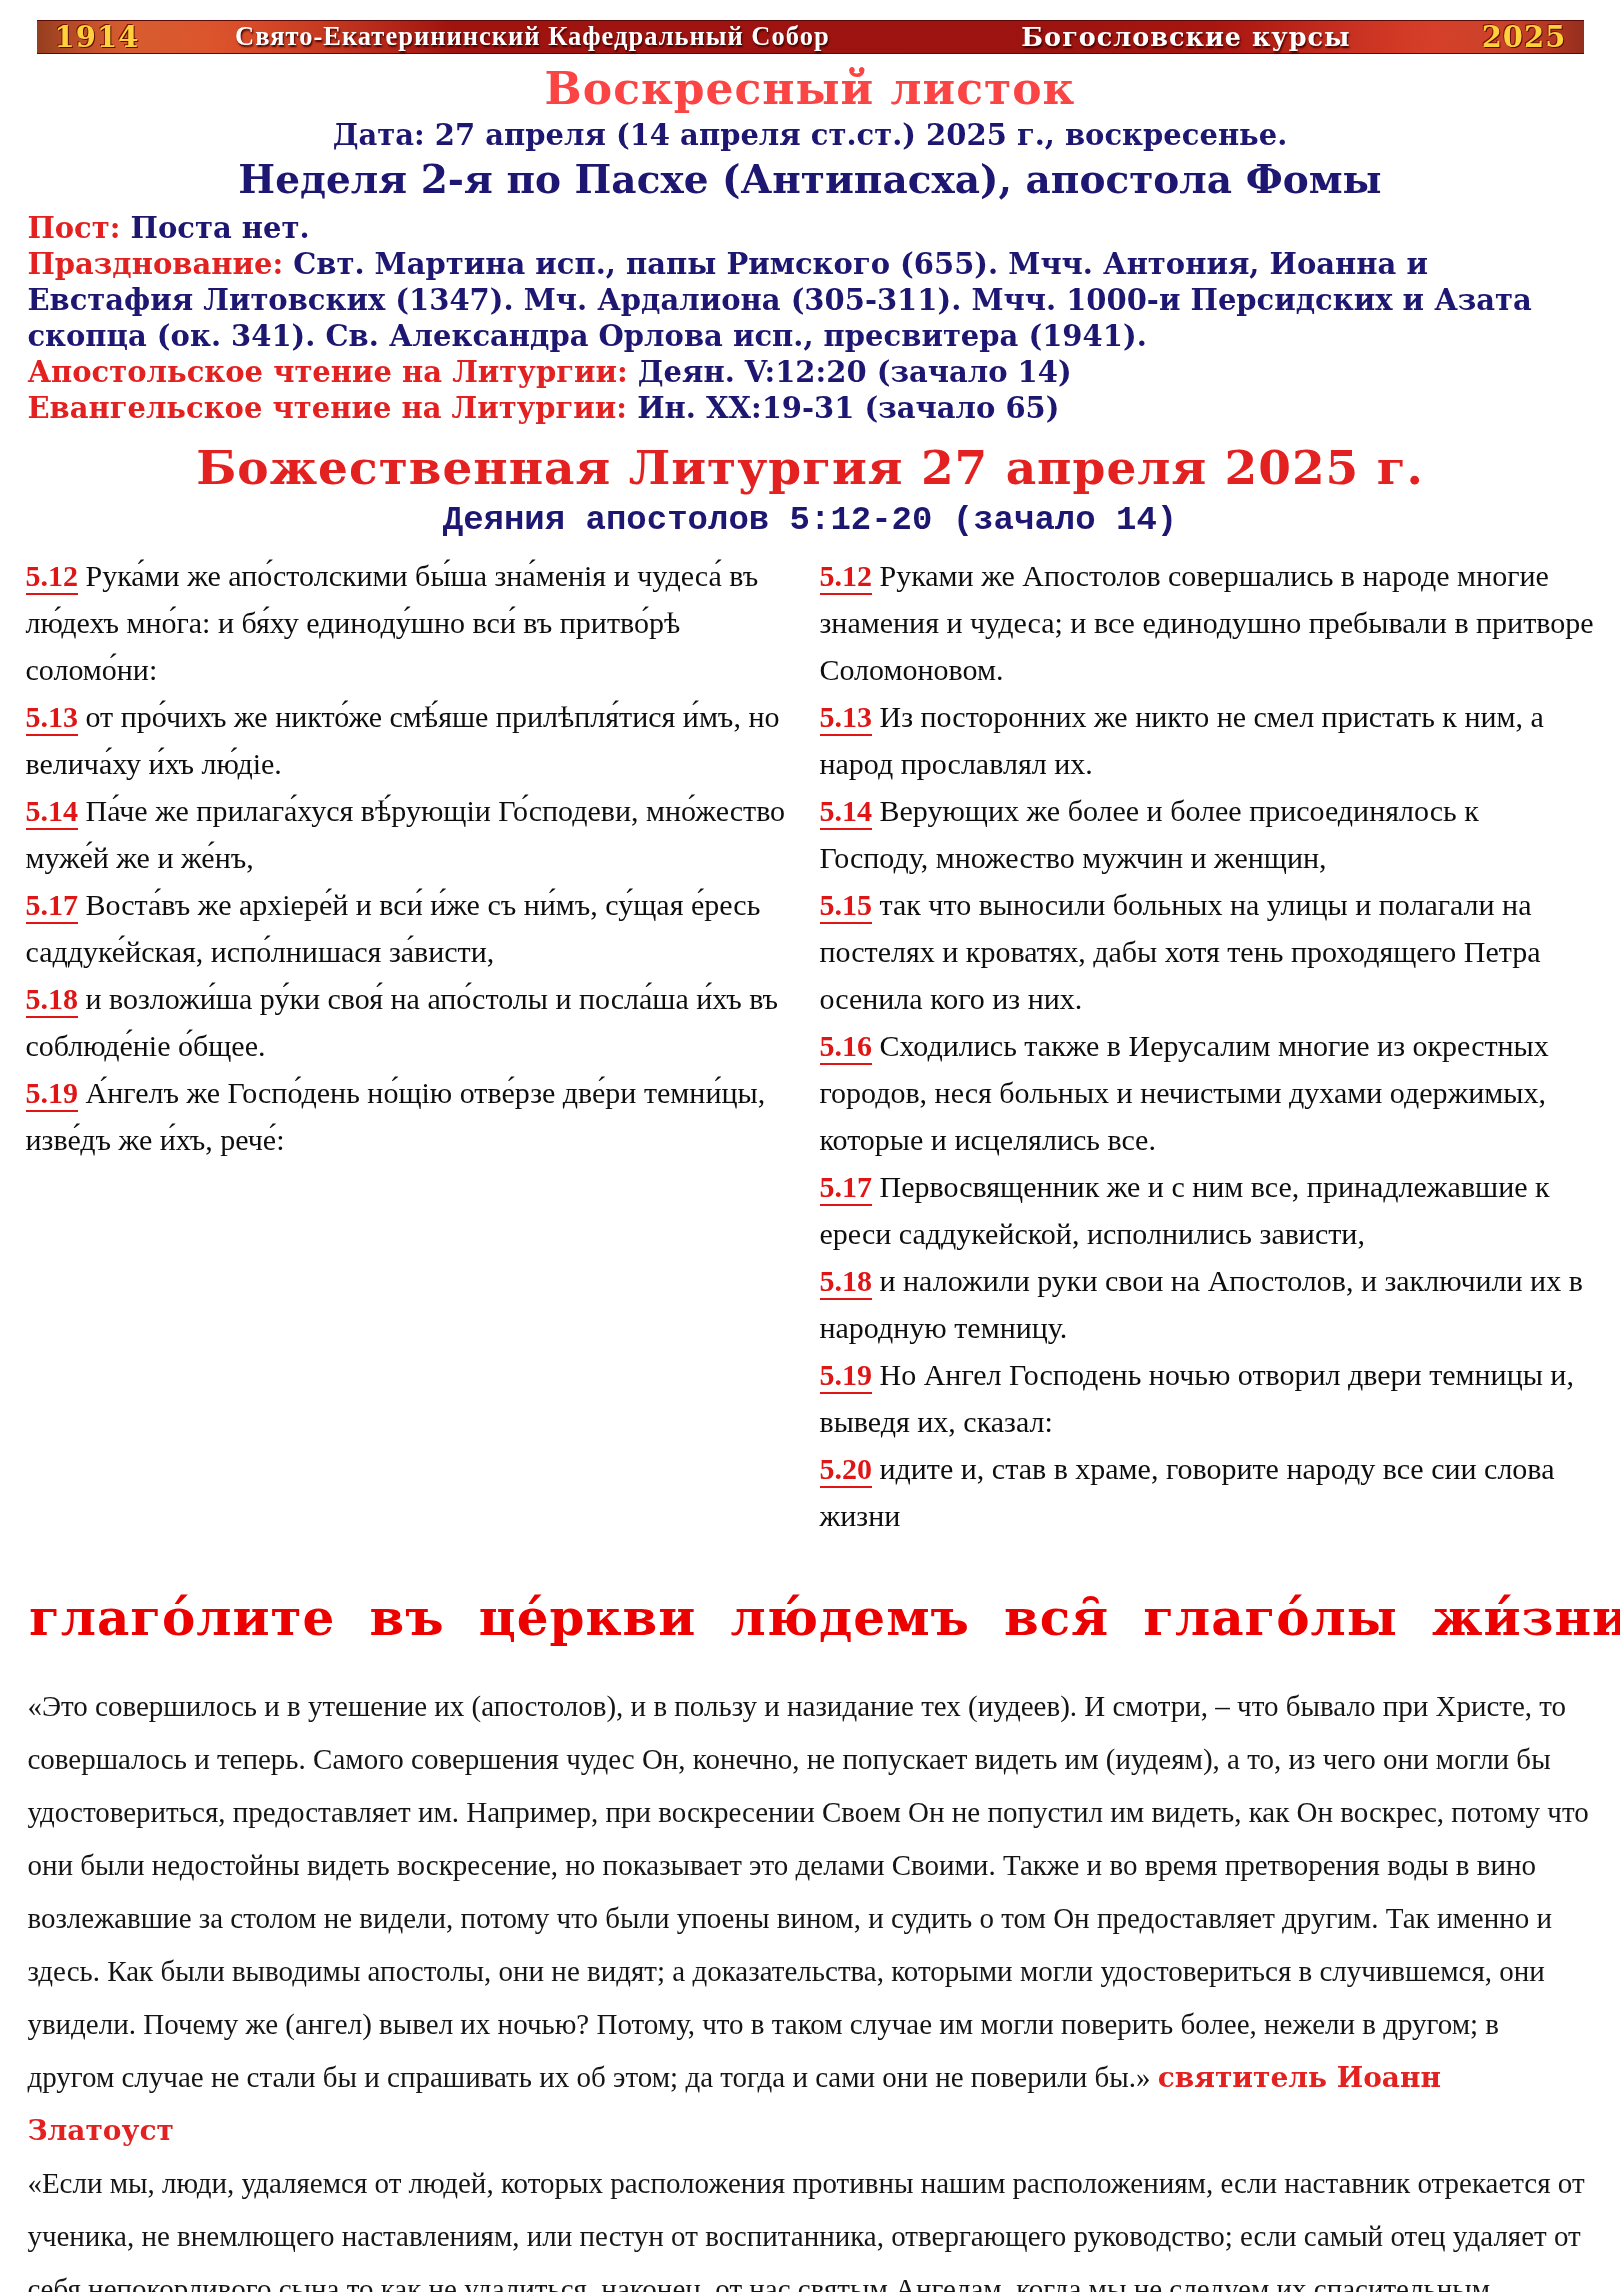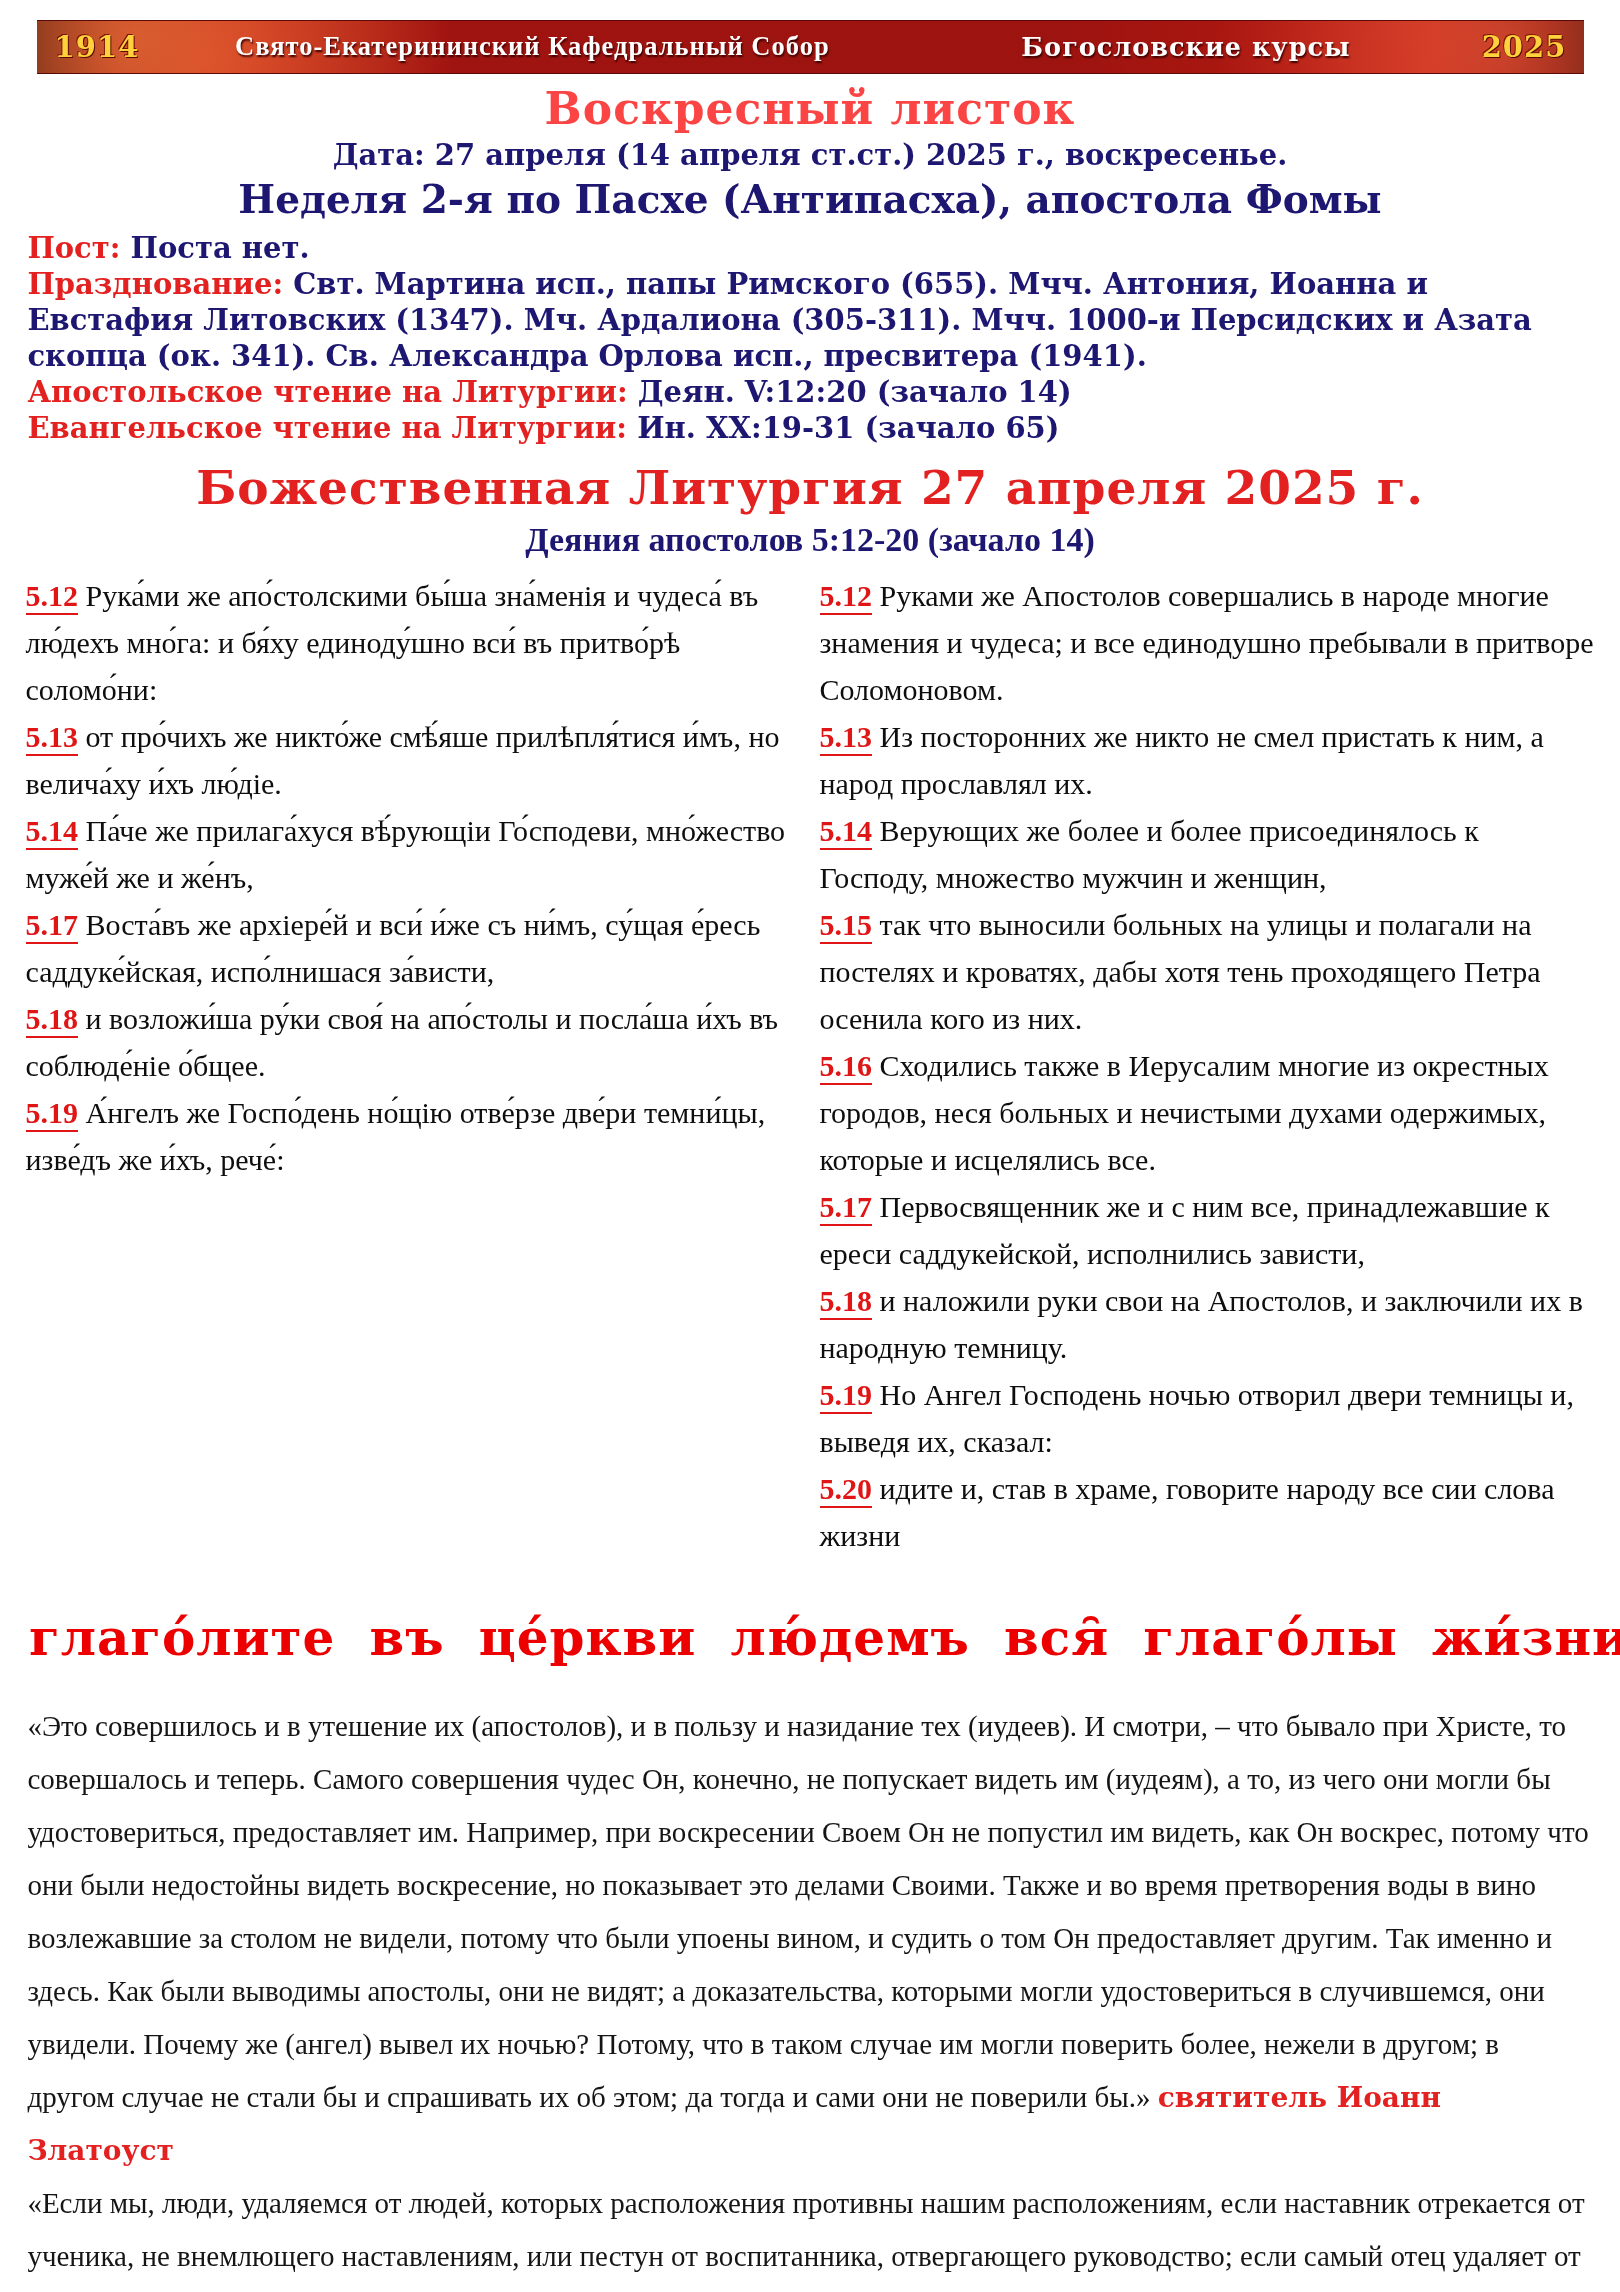--- a/index.html
+++ b/index.html
@@ -3,21 +3,21 @@
 <meta charset="utf-8">
 <style>
   * { margin:0; padding:0; box-sizing:border-box; }
   html,body { background:#ffffff; }
   body {
     width:1620px; height:2293px; overflow:hidden; position:relative;
     font-family:"Liberation Serif", serif; color:#111;
   }
   
   .band {
-    margin:19.6px 36px 0 37px; height:54px;
+    margin:19.6px 36px 0 37px; height:34px;
     display:flex; align-items:center;
     background:
       radial-gradient(circle at 6% 30%, rgba(255,140,70,.55), transparent 22%),
       radial-gradient(circle at 11% 80%, rgba(255,80,40,.45), transparent 18%),
       radial-gradient(circle at 95% 45%, rgba(255,110,70,.5), transparent 20%),
       radial-gradient(circle at 88% 85%, rgba(200,30,20,.6), transparent 25%),
       linear-gradient(90deg,#330101 0%,#7c100c 5%,#a01410 14%,#9c130f 80%,#b02a1e 90%,#4d0402 98%,#2b0101 100%);
     border-top:1px solid #5a0a08; border-bottom:1px solid #5a0a08;
   }
   .band .year {
@@ -59,21 +59,21 @@
   .red-label { color:#e32120; }
   .navy-text { color:#1d1772; }
   
   .liturgy-title {
     margin-top:13.7px; text-align:center;
     font-family:"DejaVu Serif", serif; font-weight:bold;
     font-size:47px; color:#e32120; letter-spacing:1px;
   }
   .liturgy-subtitle {
     margin-top:5.9px; text-align:center;
-    font-family:Liberation Serif, serif; font-weight:bold;
+    font-family:Liberation Mono, monospace; font-weight:bold;
     font-size:34px; color:#1d1772;
   }
   
   .columns {
     margin-top:13.7px; padding:0 25.5px;
     display:flex; gap:19px;justify-content:center;
   }
   .col { flex:1; }
   .verse {
     font-size:30px; line-height:47px; color:#0e0e0e;

